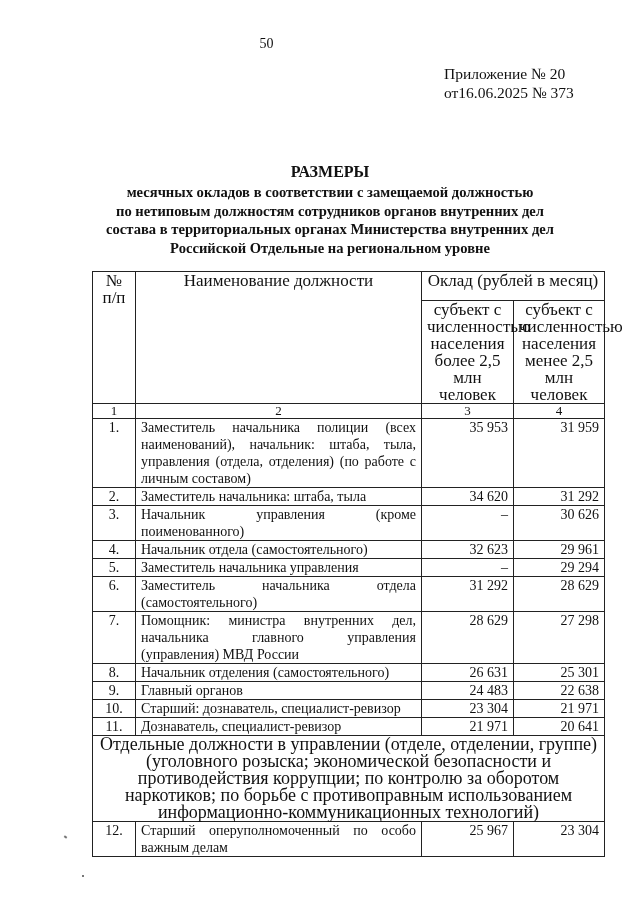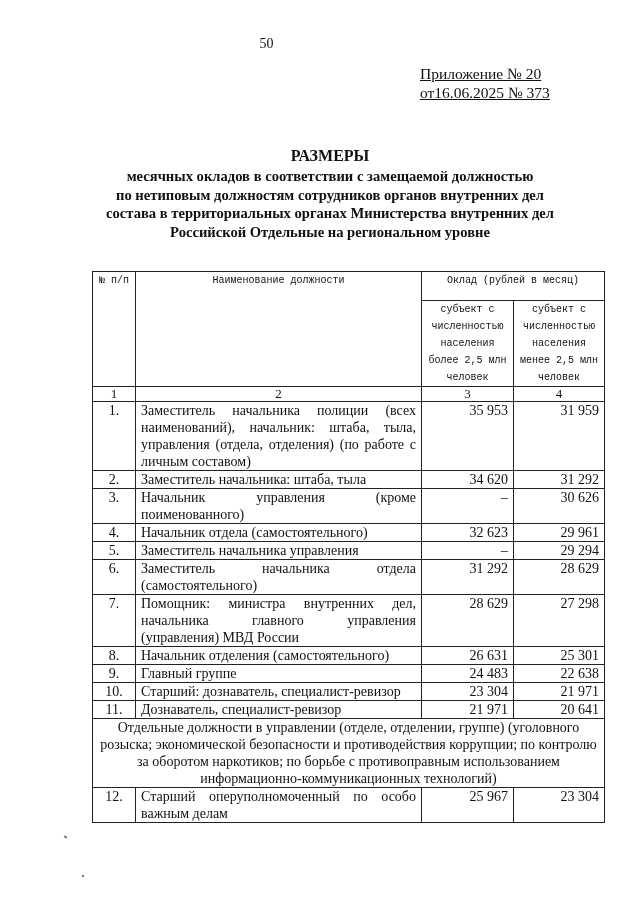--- a/index.html
+++ b/index.html
@@ -6,48 +6,48 @@
   body {
     width: 640px; height: 902px; position: relative; overflow: hidden;
     font-family: "Liberation Serif", "DejaVu Serif", serif;
     color: #111;
   }
   .page-number {
     position: absolute; top: 36px; left: 0; width: 511px; text-align: center;
     font-size: 14px; padding-left: 22px; box-sizing: border-box;
   }
   .appendix {
-    position: absolute; left: 420px; top: 64px;
-    font-size: 15.5px; line-height: 19px; text-decoration: underline;
+    position: absolute; left: 444px; top: 64px;
+    font-size: 15.5px; line-height: 19px;
   }
   .appendix div { white-space: nowrap; }
   .title-block {
     position: absolute; left: 60px; width: 540px; top: 145px;
     text-align: center; font-weight: bold;
   }
-  .title-block .main-title { font-size: 16px; line-height: 22px; }
+  .title-block .main-title { font-size: 16px; line-height: 22px; margin-top: 16px; }
   .title-block .subtitle { font-size: 14.6px; line-height: 18.5px; }
   table.salary {
     position: absolute; left: 92px; top: 271px;
     border-collapse: collapse; table-layout: fixed;
     width: 512px; font-size: 14px;
   }
   table.salary td, table.salary th {
     border: 1px solid #222; padding: 0 5px; vertical-align: top;
     font-weight: normal; line-height: 17px;
   }
   col.c1 { width: 43px; } col.c2 { width: 286px; } col.c3 { width: 92px; } col.c4 { width: 91px; }
-  th.hdr { font-size: 10px; line-height: 13.2px; text-align: center; vertical-align: middle; font-family: Liberation Mono, monospace; }
+  th.hdr { font-size: 17px; line-height: 13.2px; text-align: center; vertical-align: middle; }
   th.hdr-top { vertical-align: top; padding-top: 2px; }
   th.sub { padding: 1px 2px; }
   td.num { text-align: center; }
   td.name { text-align: justify; text-align-last: left; }
   td.val { text-align: right; }
   tr.colnums td { text-align: center; line-height: 14px; font-size: 13px; }
-  td.section { text-align: center; font-weight: bold; font-size: 14px; line-height: 18.6px; padding: 1px 4px 2px; }
+  td.section { text-align: center; font-weight: bold; font-size: 18px; line-height: 18.6px; padding: 1px 4px 2px; }
   .scan-mark { position: absolute; background: #777; }
 </style>
 </head>
 <body>
 
 <div class="page-number">50</div>
 
 <div class="appendix">
   <div>Приложение № 20</div>
   <div>от16.06.2025 № 373</div>
@@ -128,21 +128,21 @@
     <td class="val">27 298</td>
   </tr>
   <tr>
     <td class="num">8.</td>
     <td class="name">Начальник отделения (самостоятельного)</td>
     <td class="val">26 631</td>
     <td class="val">25 301</td>
   </tr>
   <tr>
     <td class="num">9.</td>
-    <td class="name">Главный группе</td>
+    <td class="name">Главный органов</td>
     <td class="val">24 483</td>
     <td class="val">22 638</td>
   </tr>
   <tr>
     <td class="num">10.</td>
     <td class="name">Старший: дознаватель, специалист-ревизор</td>
     <td class="val">23 304</td>
     <td class="val">21 971</td>
   </tr>
   <tr>

